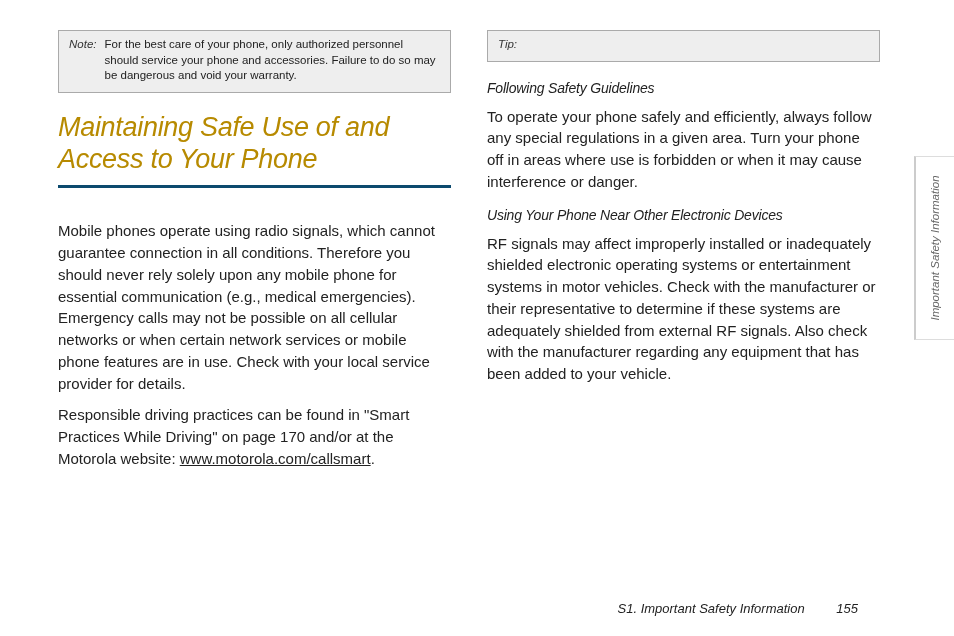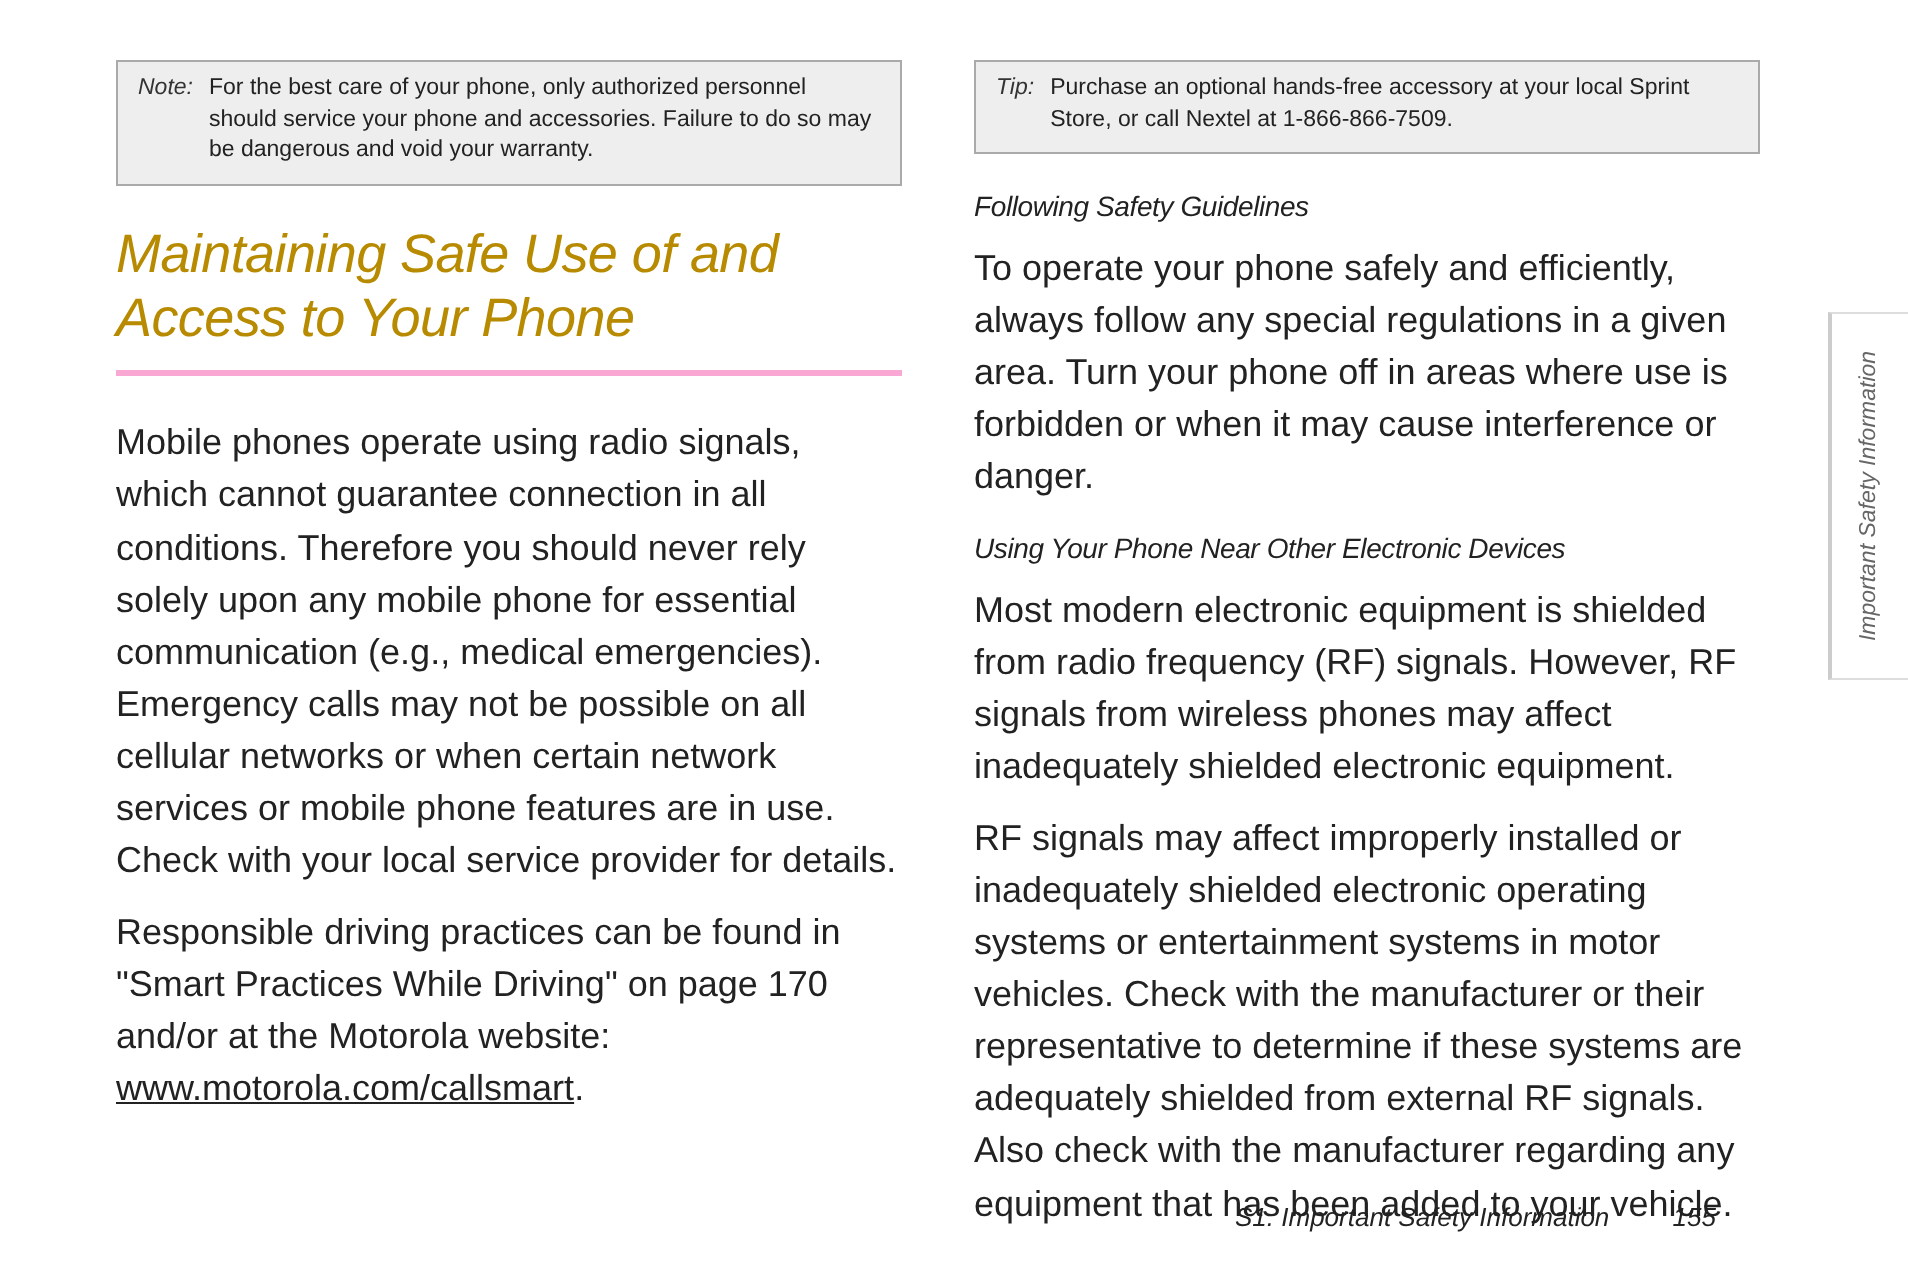--- a/index.html
+++ b/index.html
@@ -40,36 +40,36 @@
     color: #333;
     white-space: nowrap;
   }
   .note-box .text { flex: 1; }
   h1.section-title {
     font-size: 27px;
     font-style: italic;
     font-weight: 400;
     color: #b78a00;
     line-height: 1.2;
-    border-bottom: 3px solid #f9a8d4;
+    border-bottom: 3px solid #0c4a6e;
     padding-bottom: 10px;
-    margin-bottom: 20px;
+    margin-bottom: 32px;
     letter-spacing: -0.3px;
   }
   h2.sub {
     font-size: 14px;
     font-style: italic;
     font-weight: 400;
     color: #222;
     margin-top: 14px;
     margin-bottom: 10px;
     letter-spacing: -0.2px;
   }
   p.body {
-    font-size: 18px;
+    font-size: 15px;
     line-height: 1.45;
     margin-bottom: 10px;
     color: #222;
   }
   .link { text-decoration: underline; }
   .footer {
     position: absolute;
     bottom: 20px;
     right: 96px;
     font-size: 13px;
@@ -125,28 +125,26 @@
     <p class="body">Mobile phones operate using radio signals, which cannot guarantee connection in all conditions. Therefore you should never rely solely upon any mobile phone for essential communication (e.g., medical emergencies). Emergency calls may not be possible on all cellular networks or when certain network services or mobile phone features are in use. Check with your local service provider for details.</p>
 
     <p class="body">
       <span>Responsible driving practices can be found in "Smart Practices While Driving" on page 170 and/or at the Motorola website: </span><span class="link">www.motorola.com/callsmart</span><span>.</span>
     </p>
   </div>
 
   <div class="col">
     <div class="note-box">
       <span class="label">Tip:</span>
-      <span class="text">Purchase an optional hands-free accessory at your local Sprint Store, or call Nextel at 1-866-866-7509.</span>
     </div>
 
     <h2 class="sub" style="margin-top:6px">Following Safety Guidelines</h2>
     <p class="body">To operate your phone safely and efficiently, always follow any special regulations in a given area. Turn your phone off in areas where use is forbidden or when it may cause interference or danger.</p>
 
     <h2 class="sub">Using Your Phone Near Other Electronic Devices</h2>
-    <p class="body">Most modern electronic equipment is shielded from radio frequency (RF) signals. However, RF signals from wireless phones may affect inadequately shielded electronic equipment.</p>
     <p class="body">RF signals may affect improperly installed or inadequately shielded electronic operating systems or entertainment systems in motor vehicles. Check with the manufacturer or their representative to determine if these systems are adequately shielded from external RF signals. Also check with the manufacturer regarding any equipment that has been added to your vehicle.</p>
   </div>
 </div>
 
 <div class="footer">
   <span>S1. Important Safety Information</span>
   <span class="num">155</span>
 </div>
 
 <div class="inner-line"></div>

